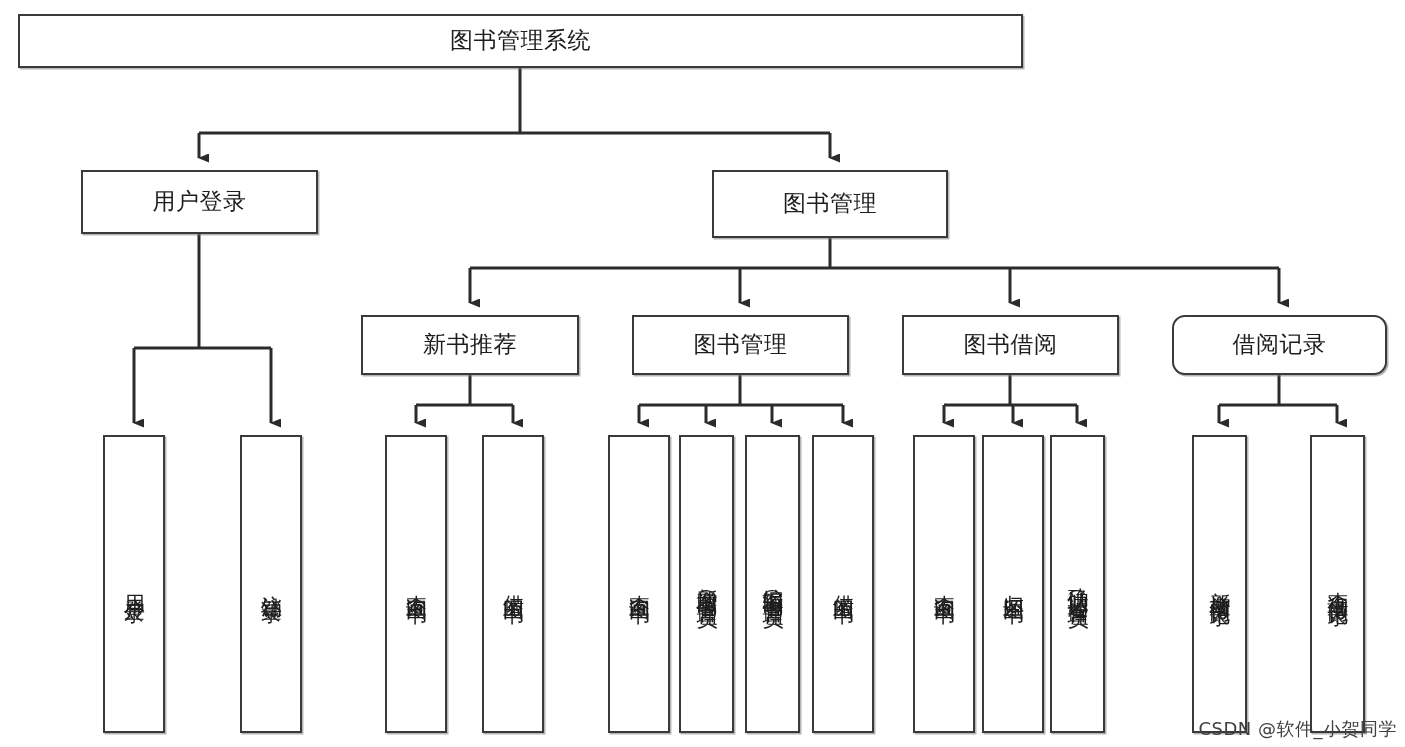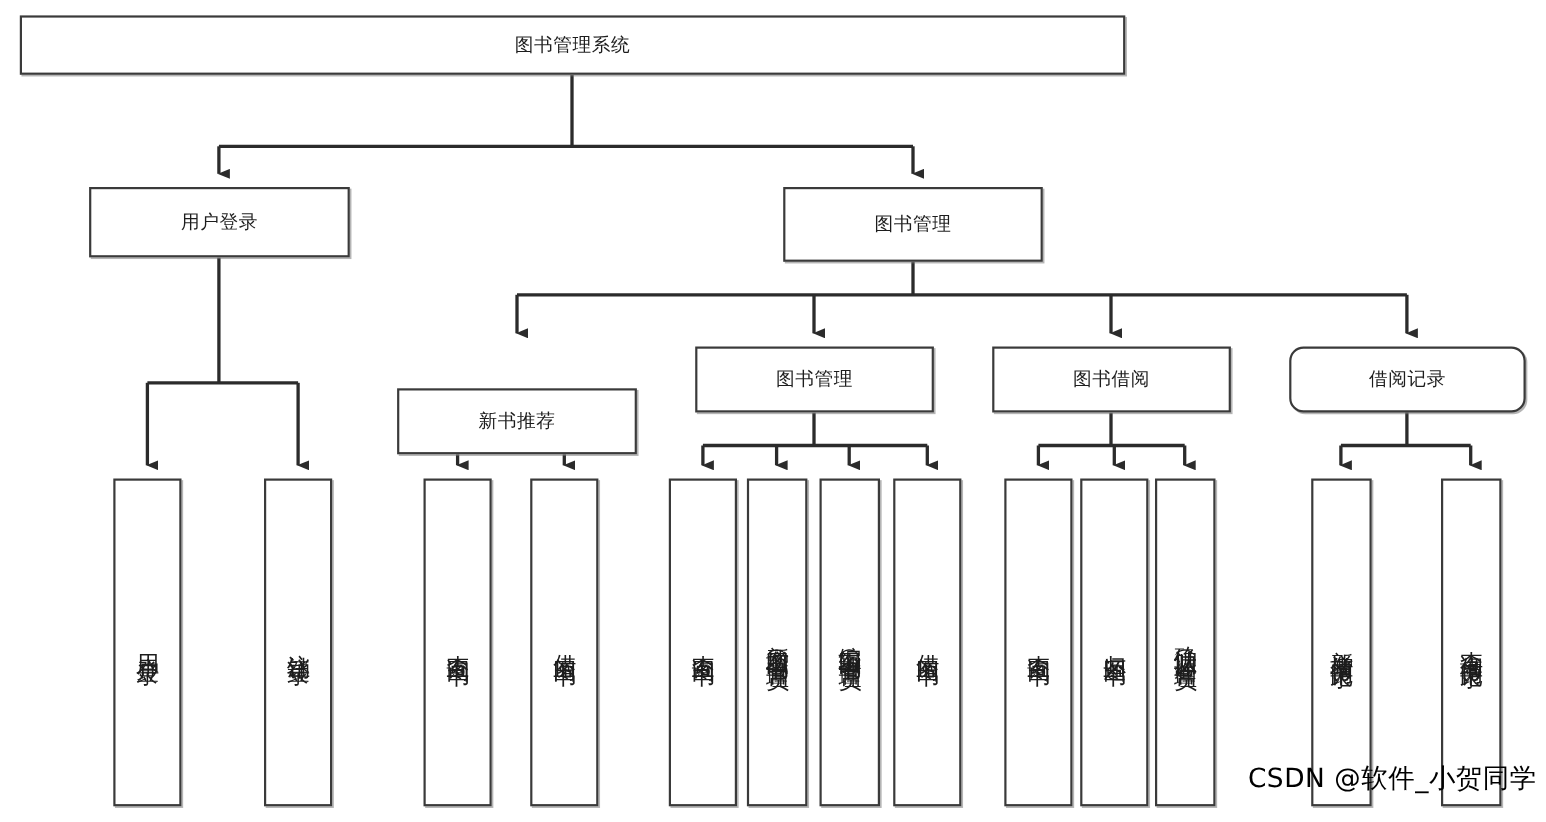--- a/index.html
+++ b/index.html
@@ -35,40 +35,40 @@
     justify-content: center;
     box-shadow: 1.5px 1.5px 0 rgba(120,120,120,0.55);
   }
   .node .label {
     color: #1d1d1d;
     line-height: 1.18;
     white-space: nowrap;
     text-align: center;
   }
   .node.horizontal .label {
-    font-size: 17px;
+    font-size: 23px;
     letter-spacing: 0.5px;
   }
   .node.vertical {
     align-items: center;
     justify-content: center;
   }
   .node.vertical .label {
     writing-mode: vertical-rl;
     text-orientation: upright;
     font-size: 21px;
     letter-spacing: 3px;
     white-space: nowrap;
   }
   #watermark {
     position: absolute;
     right: 8px;
-    bottom: 24px;
-    font-size: 24px;
-    color: #000000;
+    bottom: 6px;
+    font-size: 18px;
+    color: #404040;
     letter-spacing: 0.5px;
     white-space: nowrap;
     pointer-events: none;
   }
 </style>
 </head>
 <body>
 
 <div id="diagram-root">
 
@@ -138,21 +138,21 @@
     <span class="label">图书管理系统</span>
   </div>
 
   <div class="node horizontal" id="node-l2-0" style="left: 81px; top: 170px; width: 237px; height: 64px;">
     <span class="label">用户登录</span>
   </div>
   <div class="node horizontal" id="node-l2-1" style="left: 712px; top: 170px; width: 236px; height: 68px;">
     <span class="label">图书管理</span>
   </div>
 
-  <div class="node horizontal" id="node-l3-0" style="left: 361px; top: 315px; width: 218px; height: 60px; margin-top: 38px;">
+  <div class="node horizontal" id="node-l3-0" style="left: 361px; top: 315px; width: 218px; height: 60px;">
     <span class="label">新书推荐</span>
   </div>
   <div class="node horizontal" id="node-l3-1" style="left: 632px; top: 315px; width: 217px; height: 60px;">
     <span class="label">图书管理</span>
   </div>
   <div class="node horizontal" id="node-l3-2" style="left: 902px; top: 315px; width: 217px; height: 60px;">
     <span class="label">图书借阅</span>
   </div>
   <div class="node horizontal" id="node-l3-3" style="left: 1172px; top: 315px; width: 215px; height: 60px; border-radius: 13px;">
     <span class="label">借阅记录</span>

